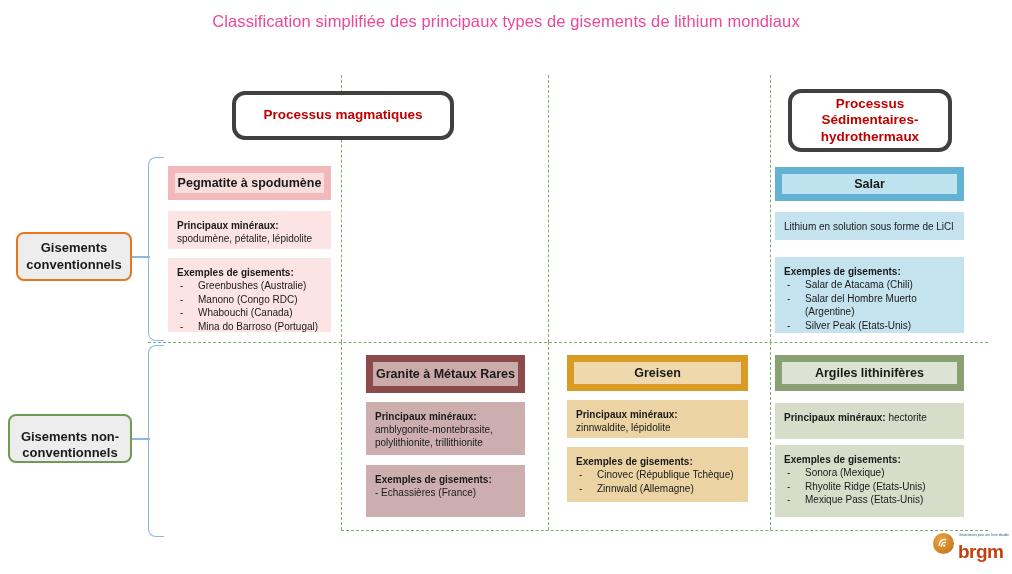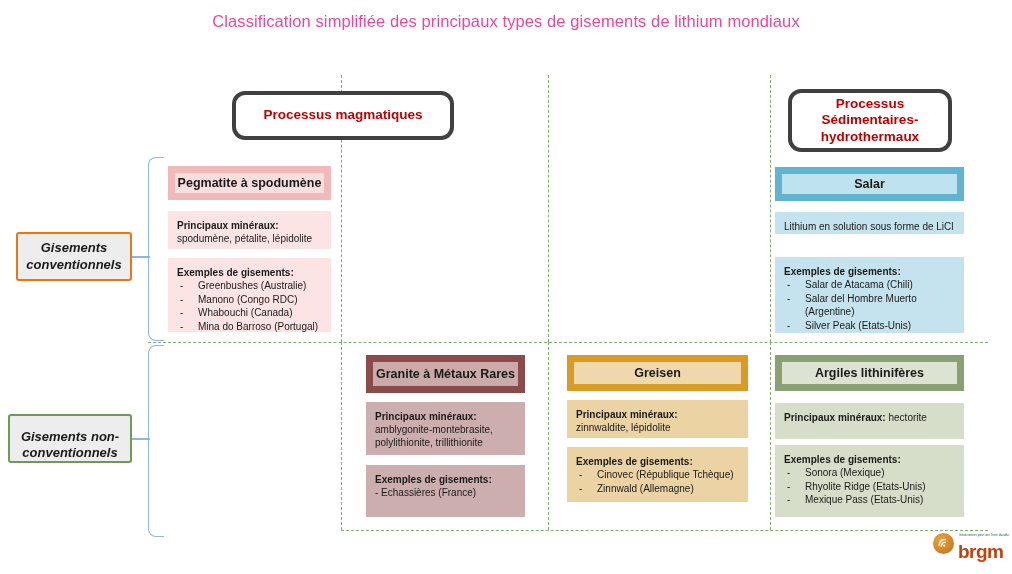--- a/index.html
+++ b/index.html
@@ -35,28 +35,27 @@
     align-items:center;
     justify-content:center;
     text-align:center;
     line-height:1.22;
     font-size:13.5px;
     box-sizing:border-box;
   }
 
   
   .cat-box{
-    border-radius:3px;
+    border-radius:8px;
     background:#EDEDED;
     display:flex;align-items:center;justify-content:center;
     text-align:center;
     font-weight:bold;font-size:13px;line-height:1.25;
     color:#1a1a1a;
     box-sizing:border-box;
-    font-style:italic;
   }
   .cat-conv{border:2px solid #E8761B;}
   .cat-nonconv{border:2px solid #6E9B52;}
 
   
   .dep-header{
     box-sizing:border-box;
     display:flex;align-items:center;justify-content:center;
     text-align:center;
     font-weight:bold;font-size:12.5px;
@@ -209,21 +208,21 @@
           <span class="dash">-</span>
           <span class="cont">Mina do Barroso (Portugal)</span>
         </li>
     </ul>
   </div>
 
   <div class="abs dep-header c-salar-head" style="left:775px;top:167px;width:189px;height:34px;">
     <span>Salar</span>
   </div>
 
-  <div class="abs panel c-salar-body" style="left:775px;top:212px;width:189px;height:22px;">
+  <div class="abs panel c-salar-body" style="left:775px;top:212px;width:189px;height:28px;">
     <div>Lithium en solution sous forme de LiCl</div>
   </div>
 
   <div class="abs panel c-salar-body" style="left:775px;top:257px;width:189px;height:76px;">
     <div class="lbl">Exemples de gisements:</div>
     <ul class="bul">
       <li>
           <span class="dash">-</span>
           <span class="cont">Salar de Atacama (Chili)</span>
         </li>

